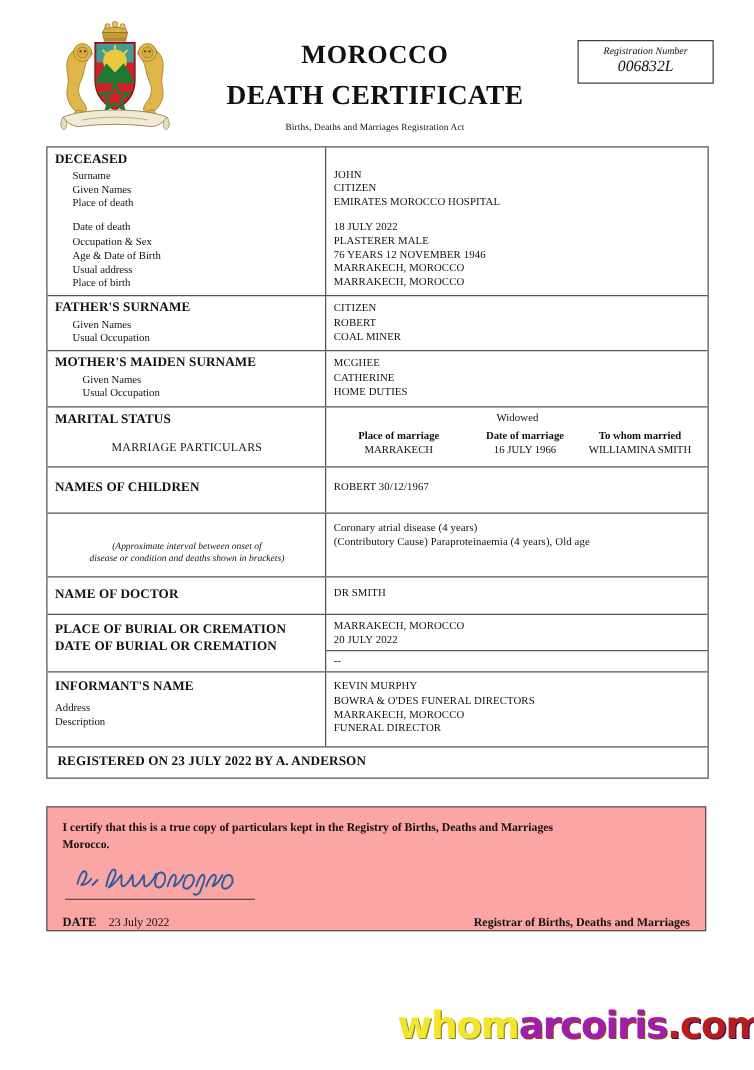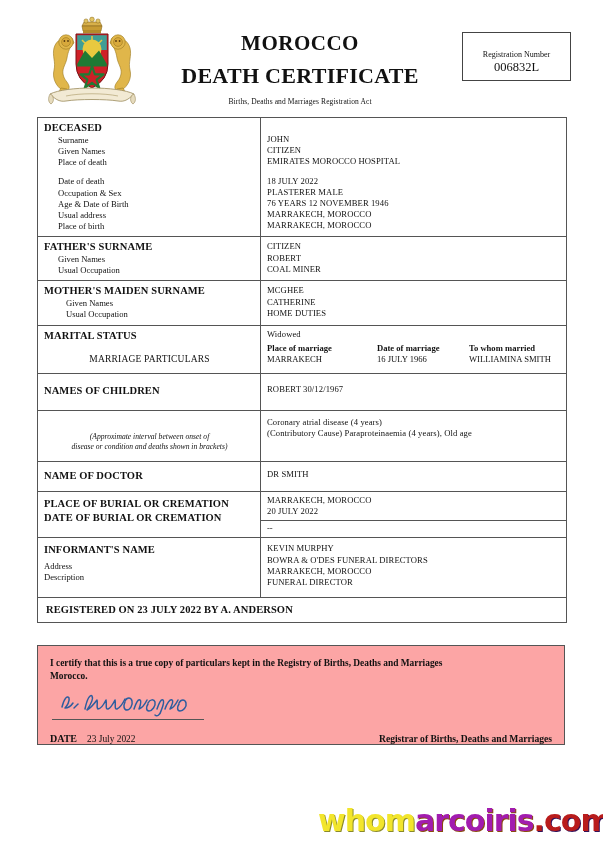--- a/index.html
+++ b/index.html
@@ -21,22 +21,23 @@
     font-size:21px;font-weight:bold;letter-spacing:.5px;line-height:1.1;
     font-family:"Liberation Serif", serif;
   }
   .doc-title{
     font-size:22px;font-weight:bold;letter-spacing:.3px;margin-top:9px;line-height:1.1;
   }
   .act-line{font-size:7.5px;margin-top:9px;letter-spacing:.1px;}
 
   .regbox{
     position:absolute;left:462px;top:32px;width:103px;
-    border:1px solid #444;text-align:center;padding:17px 2px 4px 2px;
+    border:1px solid #444;text-align:center;padding:3px 2px 4px 2px;
     background:#fff;
+    font-style:italic;
   }
   .regbox .reg-label{font-size:8px;line-height:1.15;}
   .regbox .reg-value{font-size:12.5px;line-height:1.25;margin-top:1px;}
 
   
   .tbl{
     position:absolute;left:37px;top:117px;width:528px;
     border:1.4px solid #555;
     border-collapse:collapse;
     background:#fff;
@@ -234,21 +235,21 @@
         <div class="val">CATHERINE</div>
         <div class="val">HOME DUTIES</div>
       </div>
     </div>
 
     <div class="row">
       <div class="lcell" style="padding-bottom:8px;">
         <div class="hdr">MARITAL STATUS</div>
         <div class="center-label" style="margin-top:11px;">MARRIAGE PARTICULARS</div>
       </div>
-      <div class="rcell" style="padding-bottom:8px;">
+      <div class="rcell" style="padding-bottom:8px;text-align:center;">
         <div class="val">Widowed</div>
         <div class="mgrid">
           <div class="mcol c1">
             <div class="mhead">Place of marriage</div>
             <div class="mval">MARRAKECH</div>
           </div>
           <div class="mcol c2">
             <div class="mhead">Date of marriage</div>
             <div class="mval">16 JULY 1966</div>
           </div>

